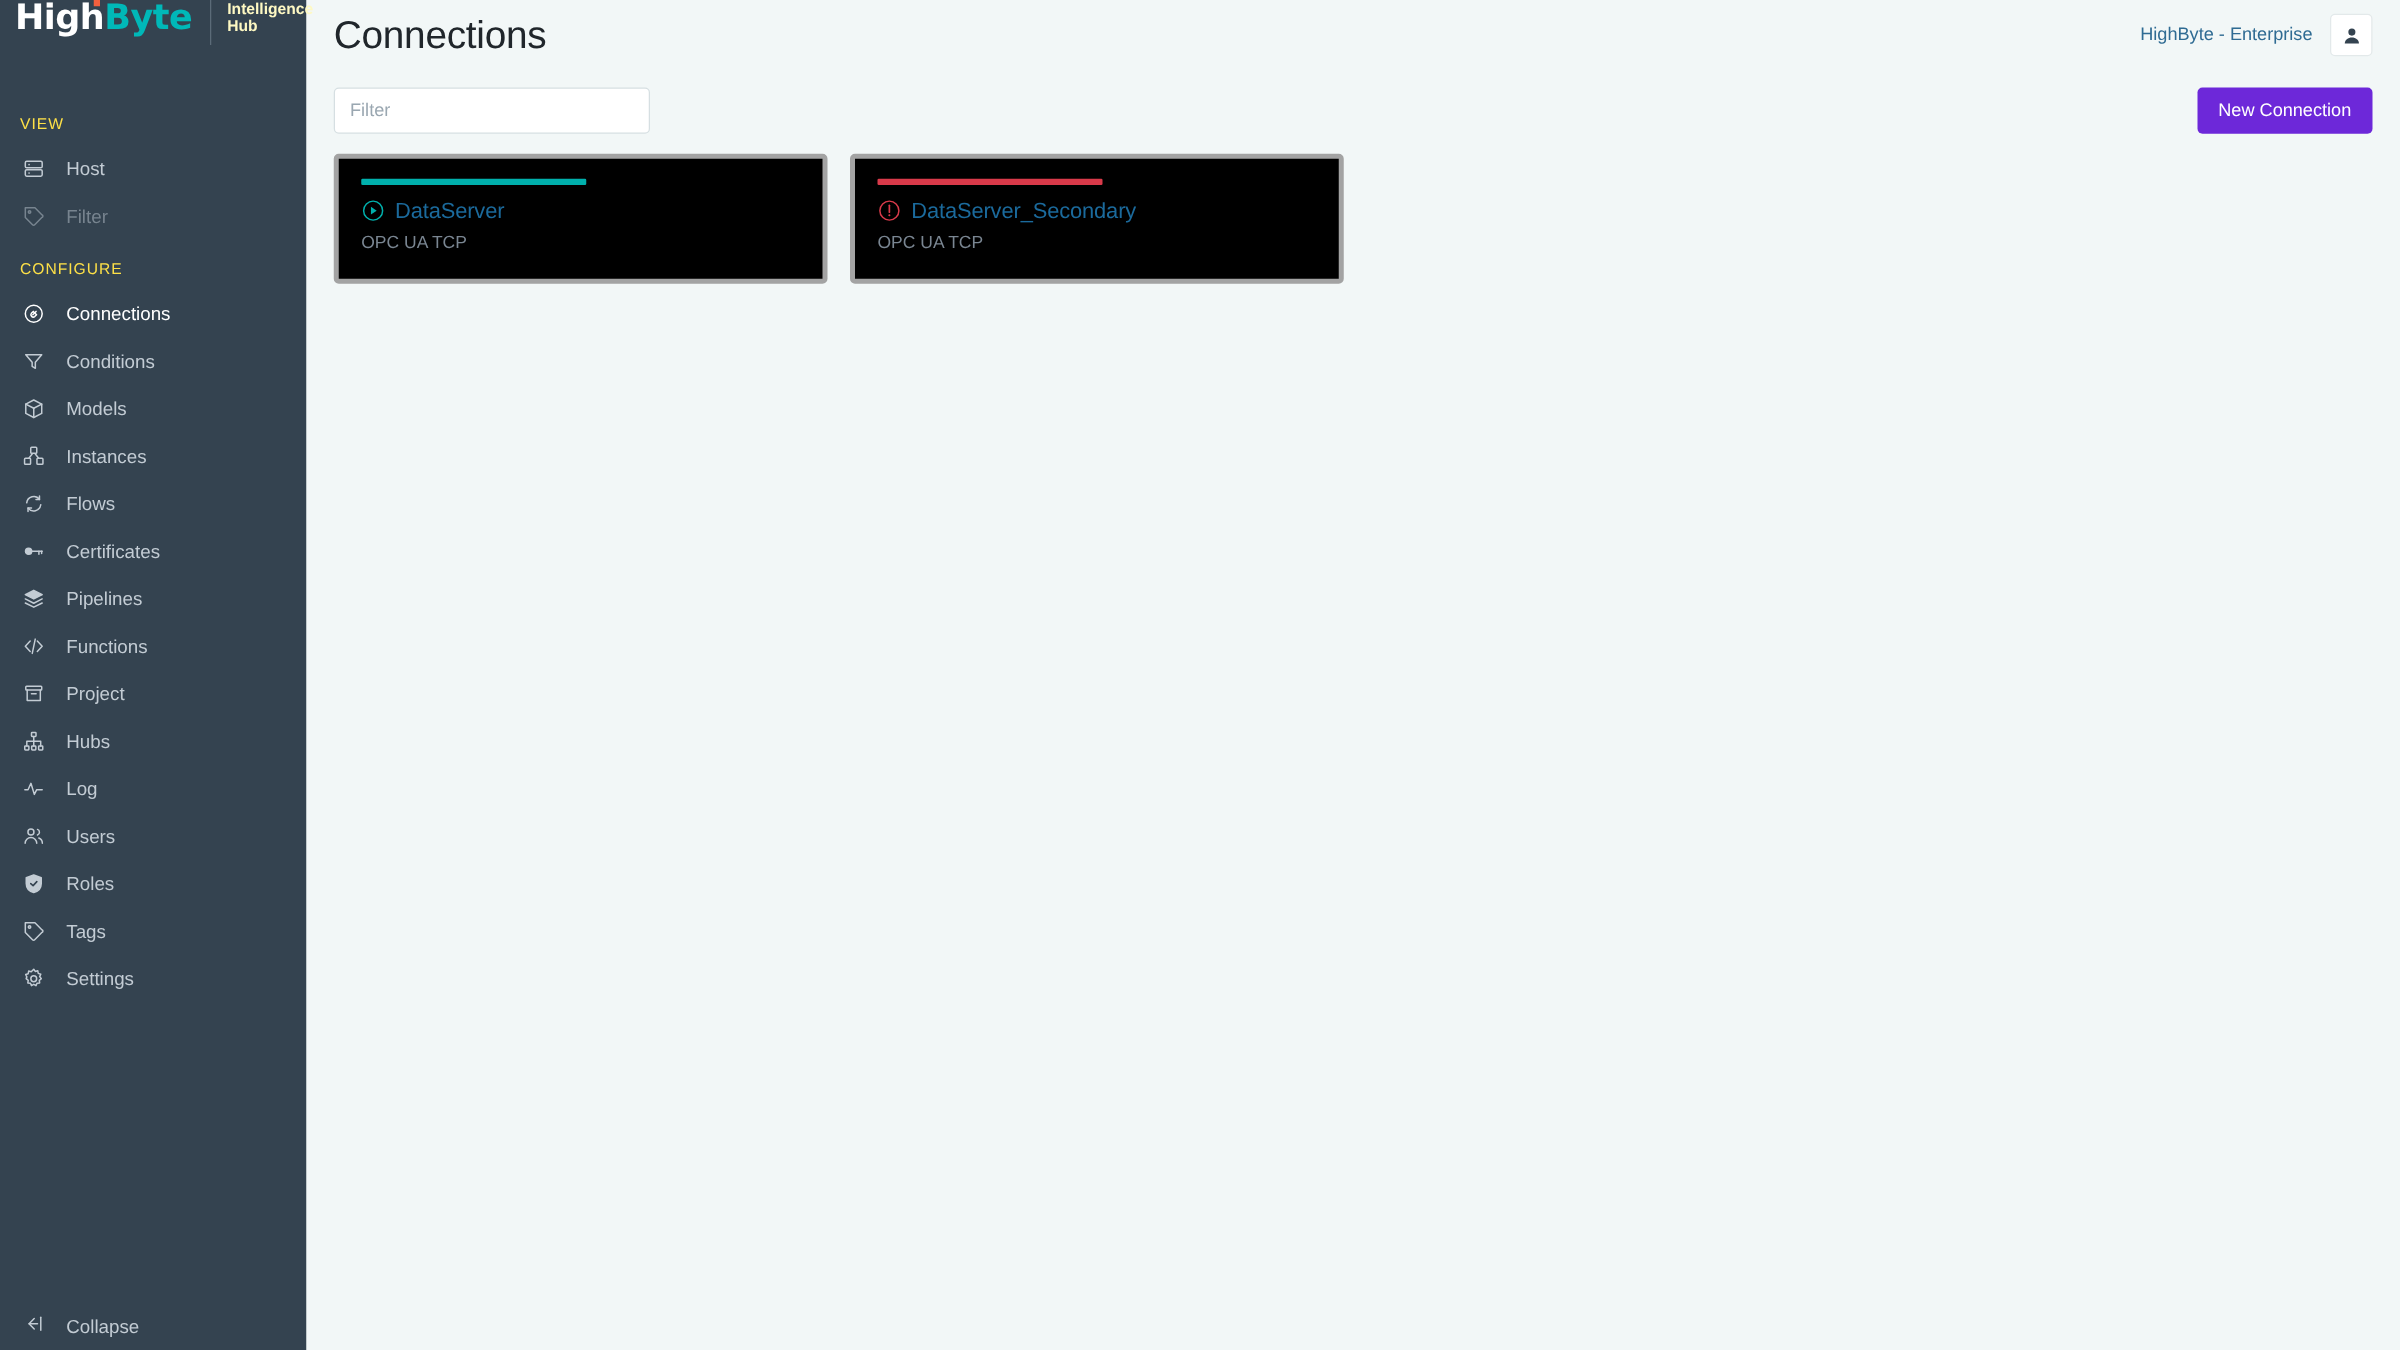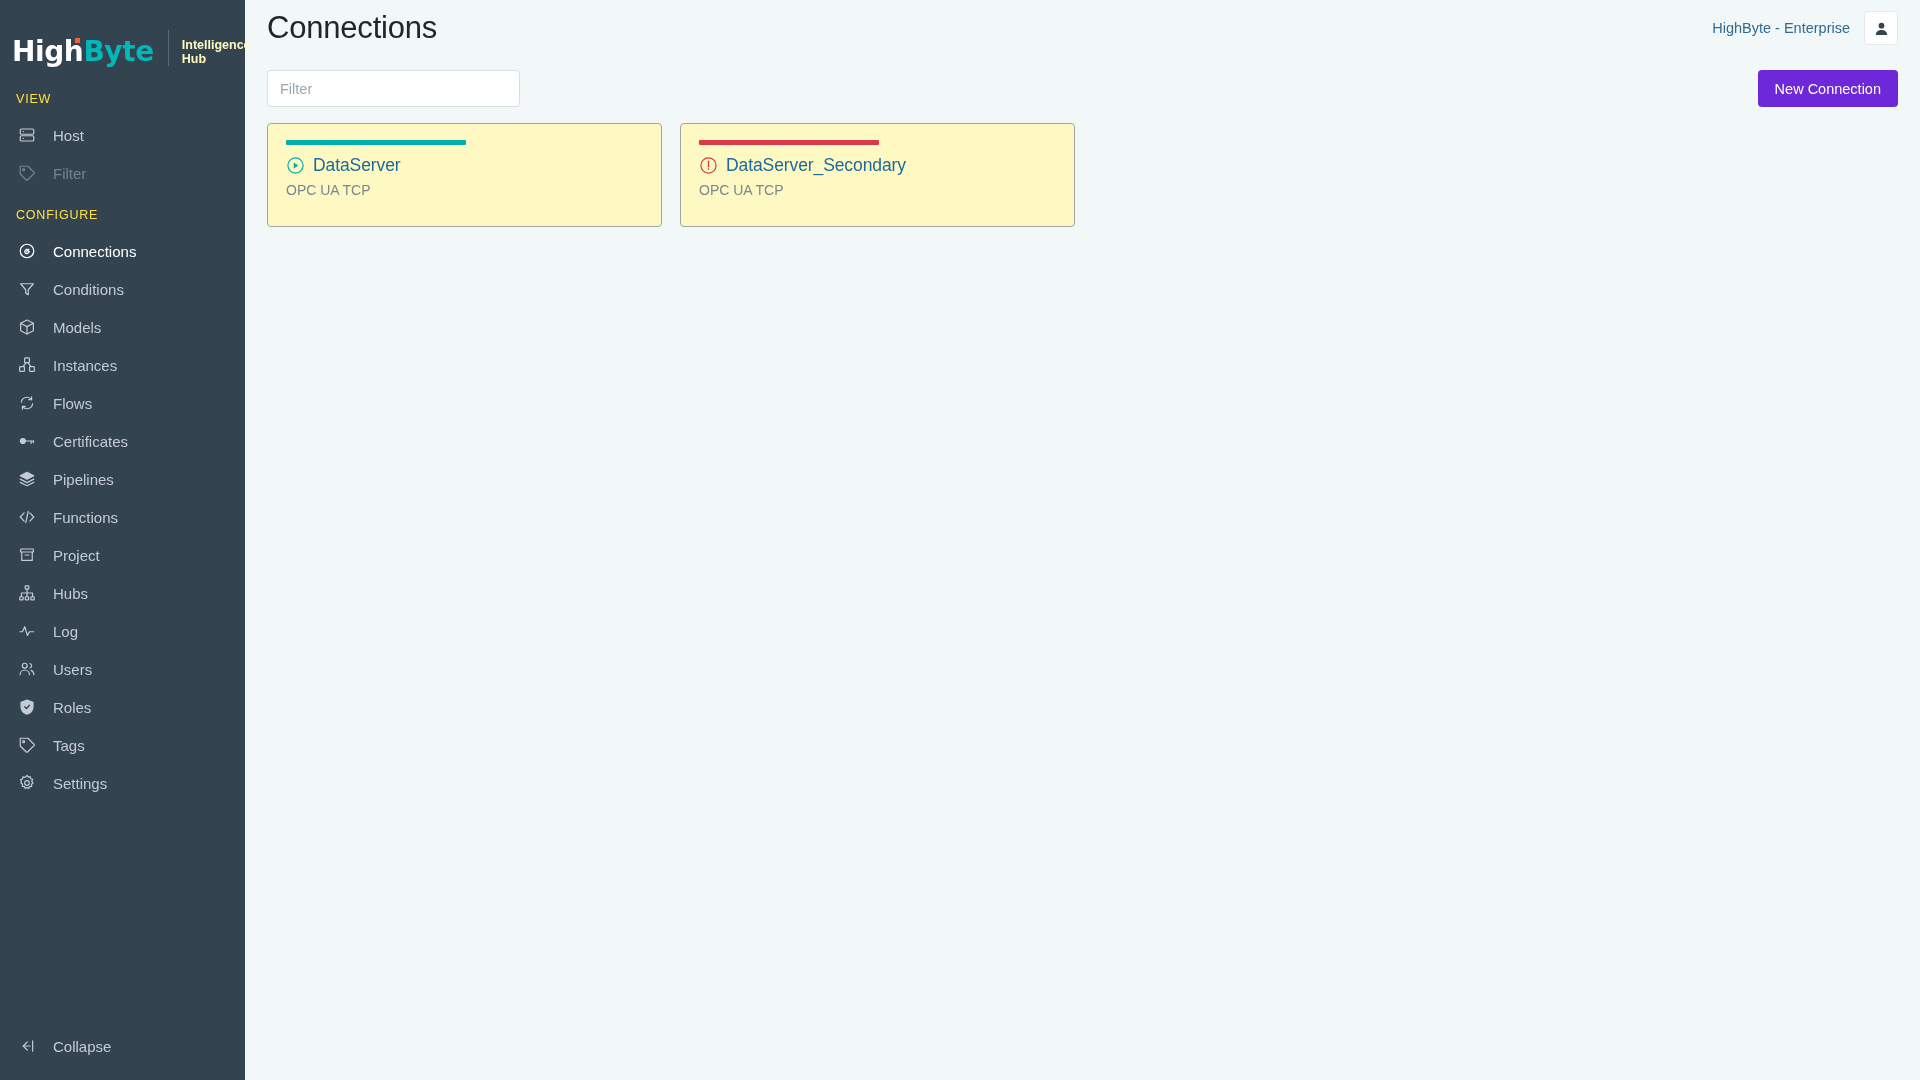--- a/index.html
+++ b/index.html
@@ -16,21 +16,21 @@
     width: 245px;
     min-width: 245px;
     background: #344350;
     display: flex;
     flex-direction: column;
     position: relative;
   }
   .logo-wrap {
     height: 66px;
     display: flex;
-    align-items: flex-end;
+    align-items: flex-start;
     padding-left: 12px;
   }
   .logo-text {
     font-size: 28px;
     font-weight: 700;
     letter-spacing: -0.4px;
     position: relative;
     line-height: 1;
     font-family: "DejaVu Sans", sans-serif;
   }
@@ -87,21 +87,21 @@
     width: 18px; height: 18px;
     stroke: #c3ccd4;
     fill: none;
     stroke-width: 1.6;
     stroke-linecap: round;
     stroke-linejoin: round;
   }
   .nav-label { white-space: nowrap; }
   .collapse-row {
     display: flex;
-    align-items: center;
+    align-items: flex-end;
     height: 48px;
     padding-left: 16px;
     color: #c3ccd4;
     font-size: 15px;
     cursor: pointer;
     margin-bottom: 10px;
   }
 
   
   .main {
@@ -184,22 +184,22 @@
     flex-wrap: wrap;
     gap: 18px;
     padding: 16px 22px 0 22px;
     align-content: flex-start;
     flex: 1;
     overflow: auto;
   }
   .card {
     width: 395px;
     height: 104px;
-    background: #fef9c3;
-    border: 1px solid #a3a3a3;
+    background: #000000;
+    border: 4px solid #a3a3a3;
     border-radius: 4px;
     padding: 16px 18px 0 18px;
     cursor: pointer;
     position: relative;
   }
   .card-bar {
     width: 180px;
     height: 5px;
     border-radius: 1px;
     margin-bottom: 10px;

